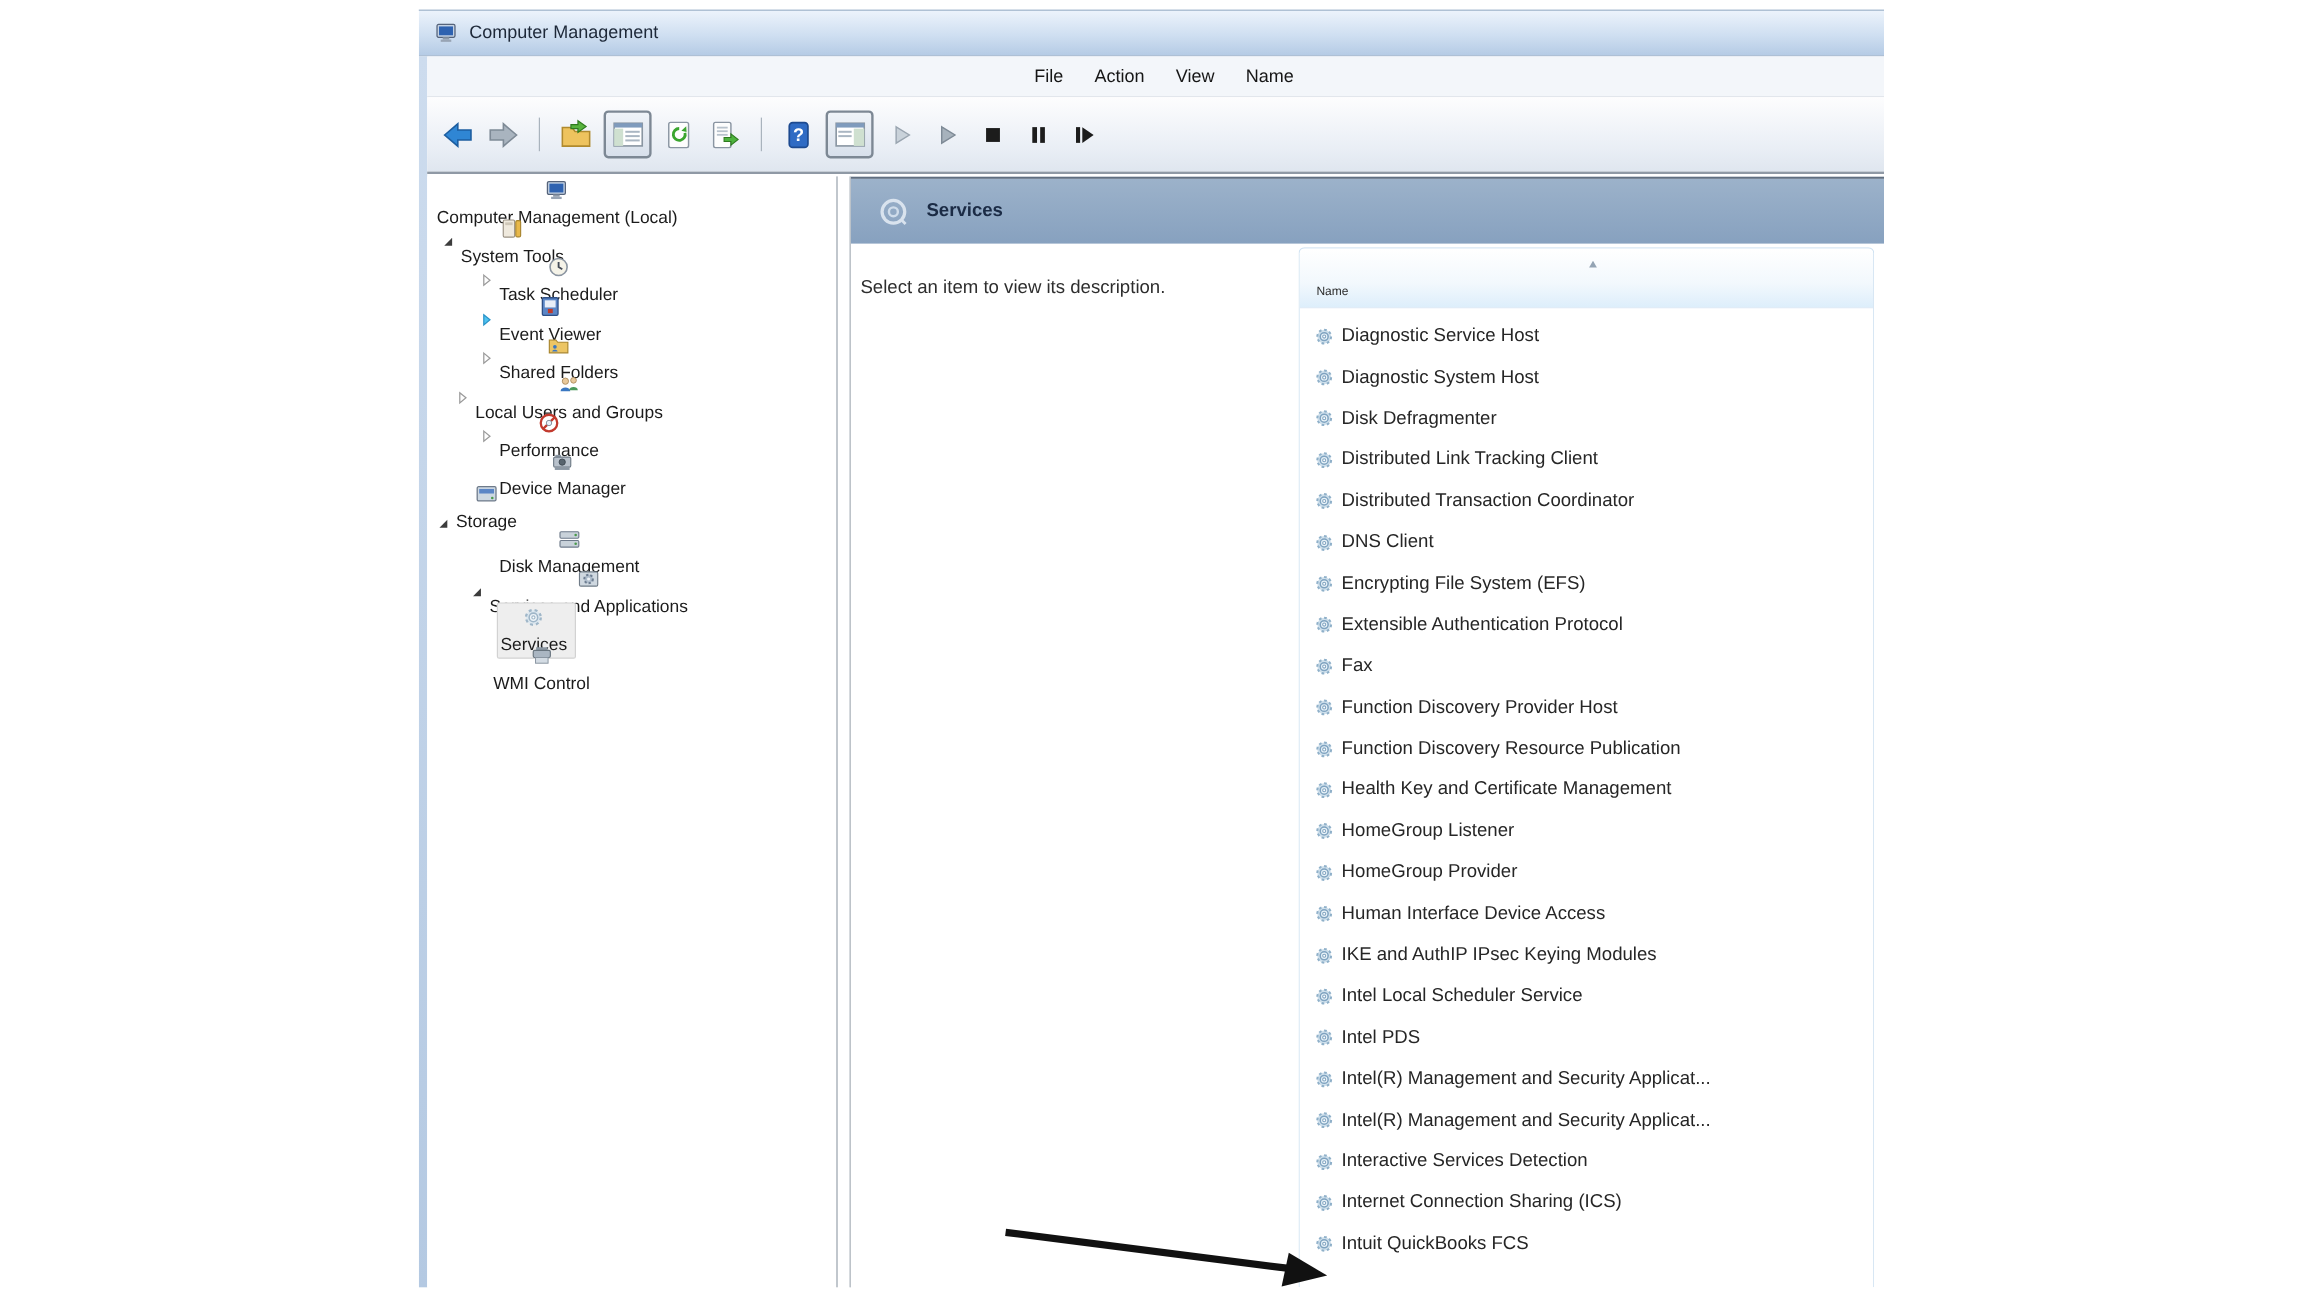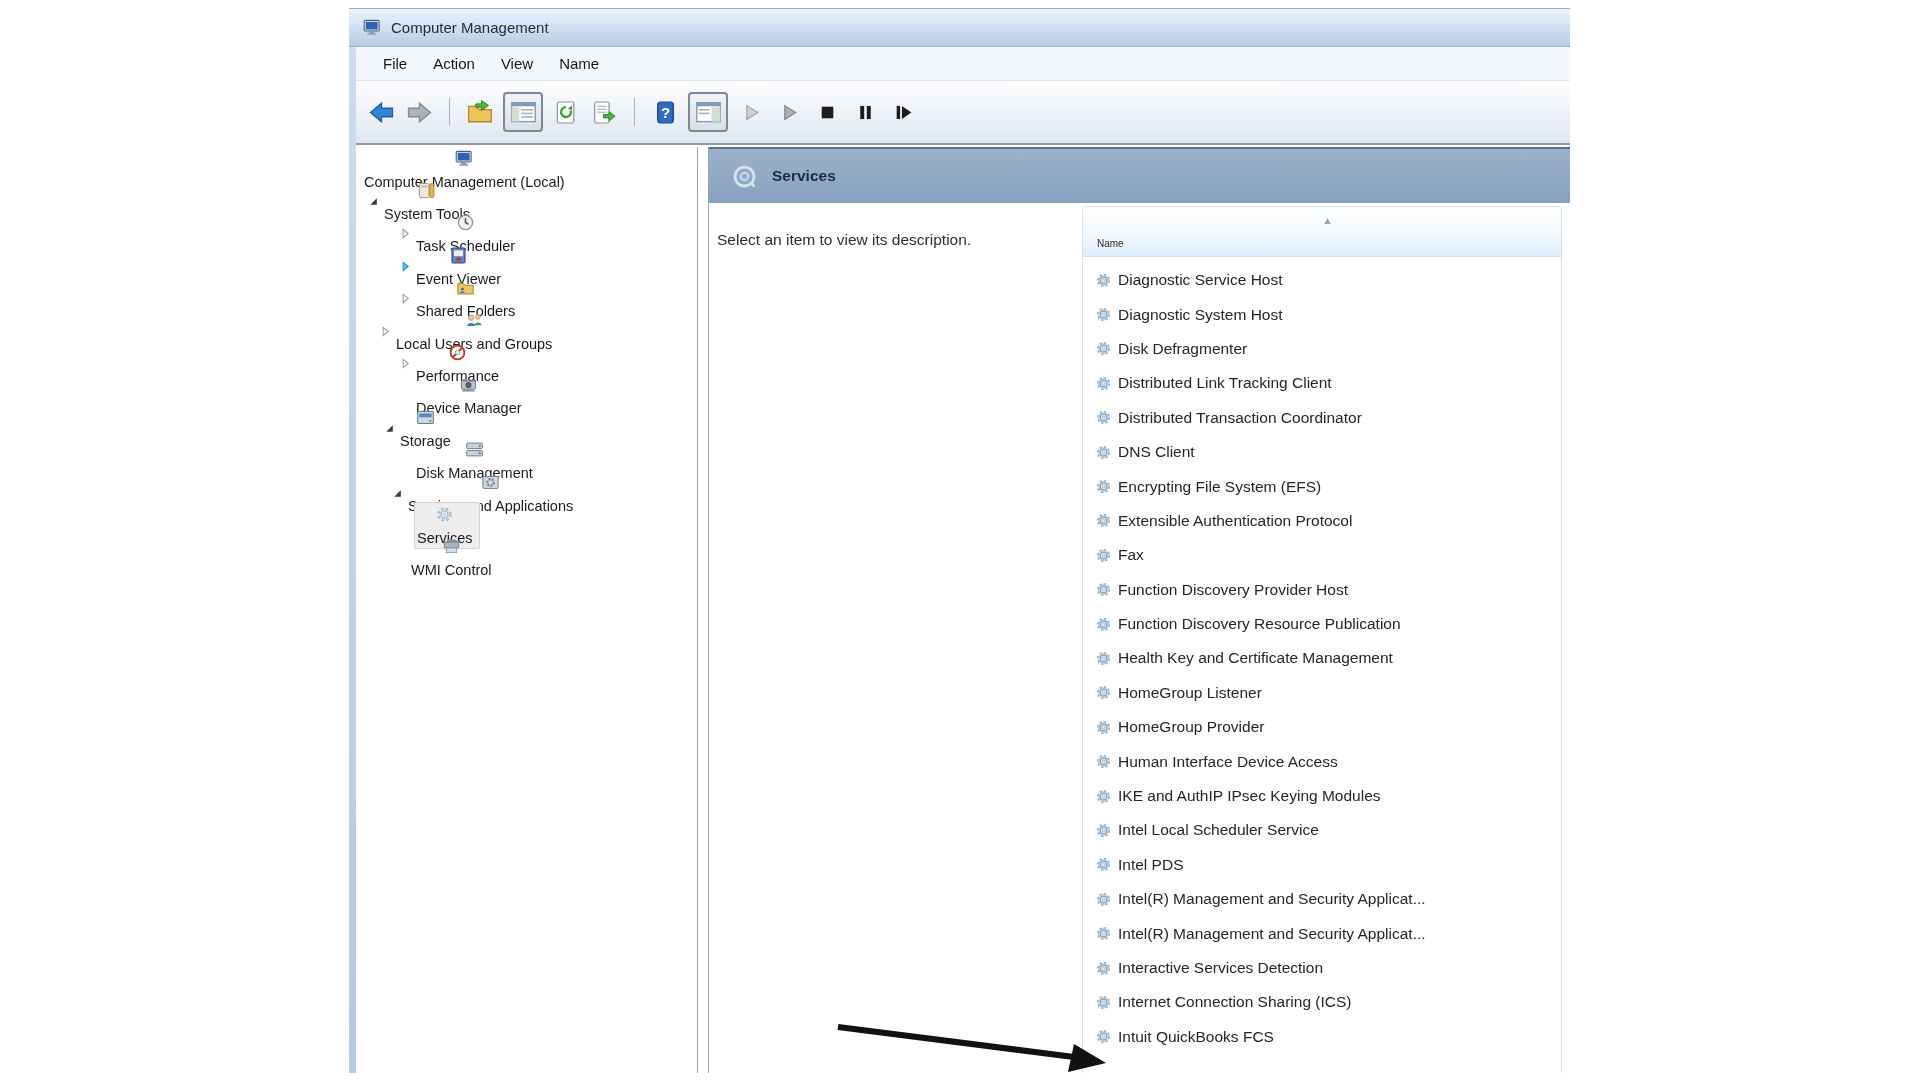--- a/index.html
+++ b/index.html
@@ -9,21 +9,21 @@
   
   .window{position:absolute;left:349px;top:8px;width:1221px;height:1064px;background:#fff;
     border-top:1px solid #98aec8;overflow:hidden;}
   .frame-left{position:absolute;left:0;top:38px;bottom:0;width:7px;
     background:linear-gradient(180deg,#cddcee,#b4c9e2);}
   .titlebar{position:absolute;left:0;top:0;right:0;height:38px;
     background:linear-gradient(180deg,#ecf3fb 0%,#cfdff1 55%,#b5cbe5 100%);
     border-bottom:1px solid #9fb4cd;display:flex;align-items:center;gap:9px;padding-left:14px;box-sizing:border-box;}
   .title-text{font-size:15px;color:#1d2838;}
   .menubar{position:absolute;left:7px;top:38px;right:0;height:34px;background:#f3f6fa;
-    border-bottom:1px solid #e2e6ec;display:flex;align-items:center;padding-left:14px;box-sizing:border-box;}
+    border-bottom:1px solid #e2e6ec;display:flex;align-items:center;padding-left:14px;box-sizing:border-box;justify-content:center;}
   .menu-item{padding:4px 13px;font-size:15px;color:#161616;}
   .toolbar{position:absolute;left:7px;top:72px;right:0;height:64px;
     background:linear-gradient(180deg,#fdfdfe 0%,#e9eef5 70%,#dfe6ef 100%);
     border-bottom:2px solid #8f99a5;display:flex;align-items:center;gap:8px;padding-left:10px;box-sizing:border-box;}
   .tb-btn{height:34px;min-width:30px;display:flex;align-items:center;justify-content:center;}
   .tb-btn.framed{border:2px solid #7d8894;border-radius:4px;background:linear-gradient(#eff3f8,#d8e0eb);padding:1px 3px;}
   .tb-sep{width:1px;height:28px;background:#a9b3bd;margin:0 7px;}
   .tb-icon{display:flex;align-items:center;justify-content:center;}
 
   
@@ -320,21 +320,21 @@
                 <svg width="19" height="19" viewBox="0 0 16 16">
                   <rect x="3.2" y="3.4" width="4" height="2" fill="#8c98a4"></rect>
                   <rect x="2" y="5" width="12" height="7" rx="1" fill="#b9c2cc" stroke="#6e7a86" stroke-width="0.8"></rect>
                   <circle cx="8" cy="8.5" r="2.2" fill="#58646e" stroke="#3a444e" stroke-width="0.6"></circle>
                   <rect x="2.8" y="12.4" width="10.4" height="1.6" fill="#8c98a4"></rect>
                 </svg>
               </span>
               <span class="tree-label">Device Manager</span>
             </span>
           </div>
-          <div class="tree-item" style="padding-left: 24px;">
+          <div class="tree-item" style="padding-left: 4px; align-items: flex-end;">
             <span class="tree-arrow">
               <svg width="15" height="15" viewBox="0 0 16 16">
                 <path d="M11.5 4.5 V11.5 H4.5 Z" fill="#3c3c3c"></path>
               </svg>
             </span>
             <span class="ti-body">
               <span class="tree-icon">
                 <svg width="19" height="19" viewBox="0 0 16 16">
                   <rect x="1.4" y="3" width="13.2" height="10" rx="1" fill="#cdd8e2" stroke="#6e7a8a" stroke-width="0.9"></rect>
                   <rect x="2.8" y="4.6" width="10.4" height="3.2" fill="#5b86c6"></rect>

